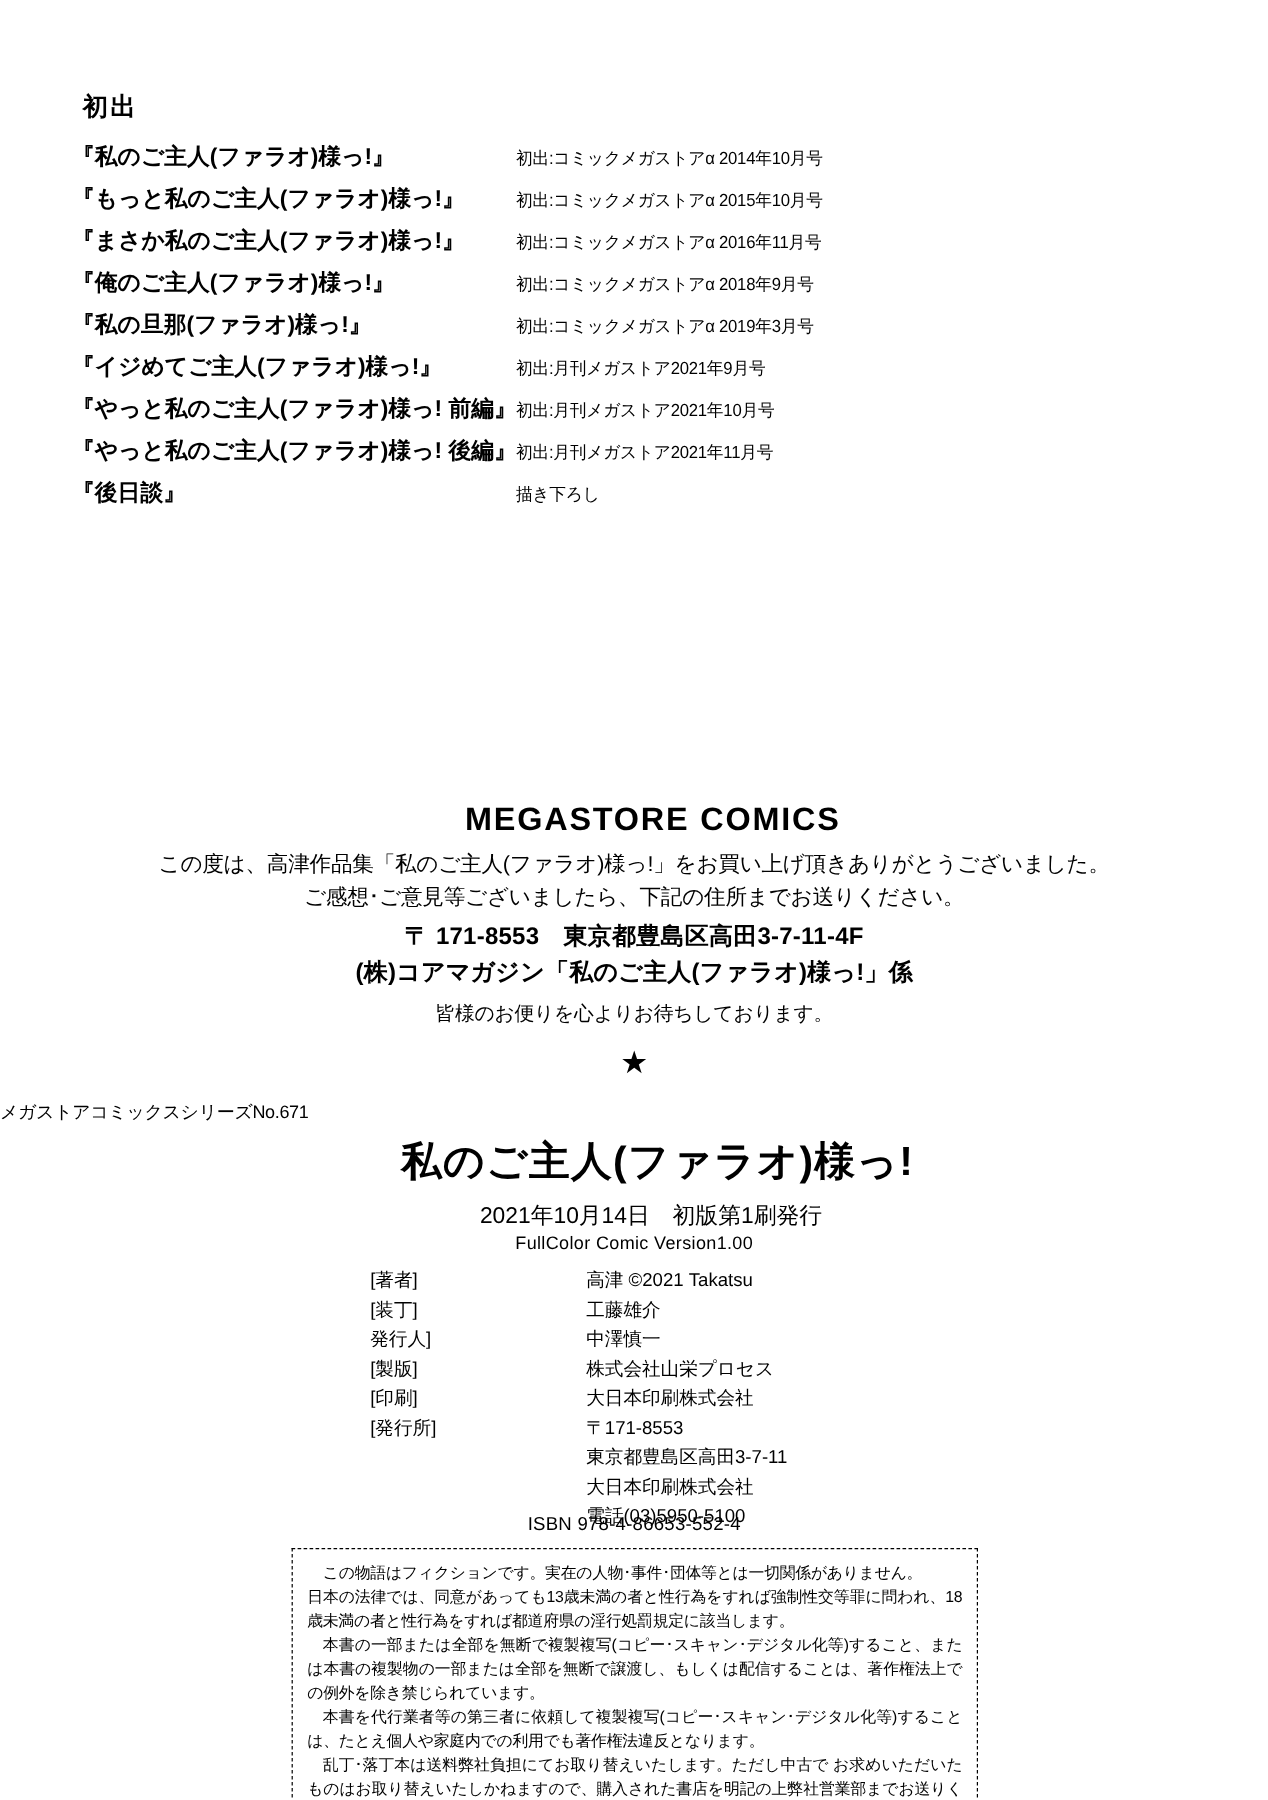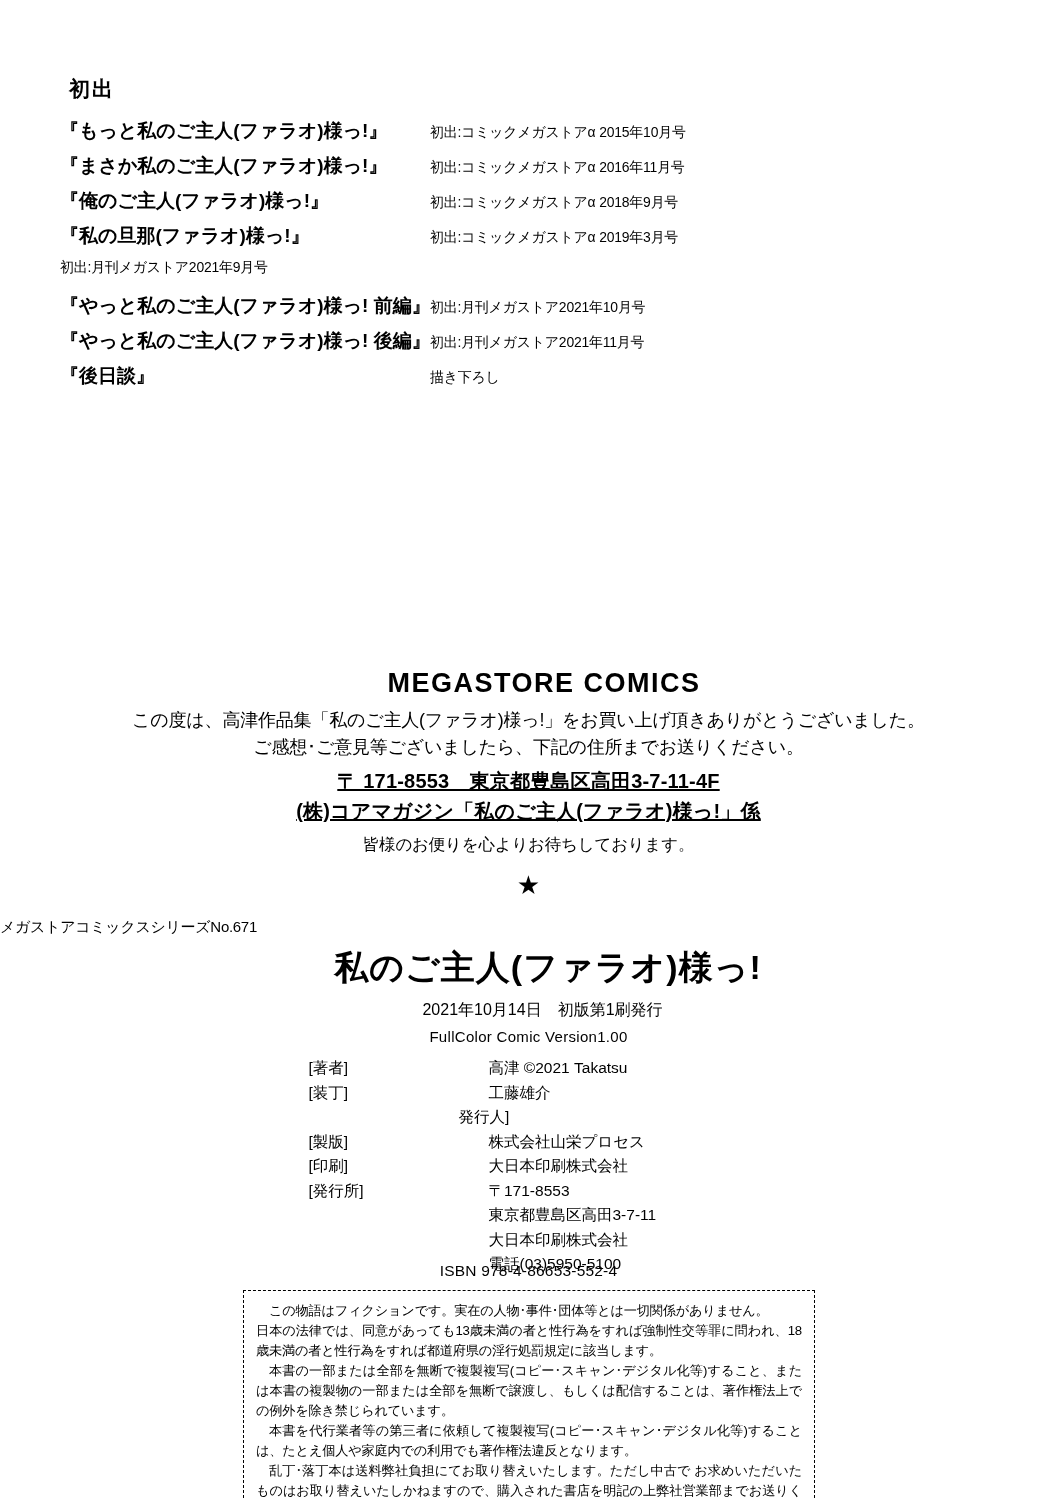--- a/index.html
+++ b/index.html
@@ -84,21 +84,20 @@
   .address-block {
     position: absolute;
     left: 0;
     right: 0;
     top: 766px;
     text-align: center;
     font-size: 20px;
     font-weight: bold;
     line-height: 30px;
     letter-spacing: 0.2px;
-    text-decoration: underline;
   }
   .await-letters {
     position: absolute;
     left: 0;
     right: 0;
     top: 834px;
     text-align: center;
     font-size: 16.5px;
     letter-spacing: -0.2px;
   }
@@ -131,21 +130,21 @@
     font-weight: bold;
     letter-spacing: 1px;
     padding-left: 39px;
   }
   .pubdate {
     position: absolute;
     left: 0;
     right: 0;
     top: 1000px;
     text-align: center;
-    font-size: 16px;
+    font-size: 19px;
     letter-spacing: 0px;
     margin-left: 28px;
   }
   .version {
     position: absolute;
     left: 0;
     right: 0;
     top: 1028px;
     text-align: center;
     font-size: 15px;
@@ -214,36 +213,41 @@
 </style>
 </head>
 <body>
 
 <div class="page">
 
   <div class="firstpub-heading">初出</div>
 
   <div class="firstpub-list">
     <div class="firstpub-row">
+      <div class="fp-title">『私のご主人(ファラオ)様っ!』</div>
+      <div class="fp-source">初出:コミックメガストアα 2014年10月号</div>
+    </div>
+    <div class="firstpub-row">
       <div class="fp-title">『もっと私のご主人(ファラオ)様っ!』</div>
       <div class="fp-source">初出:コミックメガストアα 2015年10月号</div>
     </div>
     <div class="firstpub-row">
       <div class="fp-title">『まさか私のご主人(ファラオ)様っ!』</div>
       <div class="fp-source">初出:コミックメガストアα 2016年11月号</div>
     </div>
     <div class="firstpub-row">
       <div class="fp-title">『俺のご主人(ファラオ)様っ!』</div>
       <div class="fp-source">初出:コミックメガストアα 2018年9月号</div>
     </div>
     <div class="firstpub-row">
       <div class="fp-title">『私の旦那(ファラオ)様っ!』</div>
       <div class="fp-source">初出:コミックメガストアα 2019年3月号</div>
     </div>
     <div class="firstpub-row">
+      <div class="fp-title">『イジめてご主人(ファラオ)様っ!』</div>
       <div class="fp-source">初出:月刊メガストア2021年9月号</div>
     </div>
     <div class="firstpub-row">
       <div class="fp-title">『やっと私のご主人(ファラオ)様っ! 前編』</div>
       <div class="fp-source">初出:月刊メガストア2021年10月号</div>
     </div>
     <div class="firstpub-row">
       <div class="fp-title">『やっと私のご主人(ファラオ)様っ! 後編』</div>
       <div class="fp-source">初出:月刊メガストア2021年11月号</div>
     </div>
@@ -278,20 +282,21 @@
     <div class="credit-row">
       <div class="credit-label">[著者]</div>
       <div class="credit-value">高津 ©2021 Takatsu</div>
     </div>
     <div class="credit-row">
       <div class="credit-label">[装丁]</div>
       <div class="credit-value">工藤雄介</div>
     </div>
     <div class="credit-row">
       <div class="credit-label">発行人]</div>
+      <div class="credit-value">中澤慎一</div>
     </div>
     <div class="credit-row">
       <div class="credit-label">[製版]</div>
       <div class="credit-value">株式会社山栄プロセス</div>
     </div>
     <div class="credit-row">
       <div class="credit-label">[印刷]</div>
       <div class="credit-value">大日本印刷株式会社</div>
     </div>
     <div class="credit-row">

